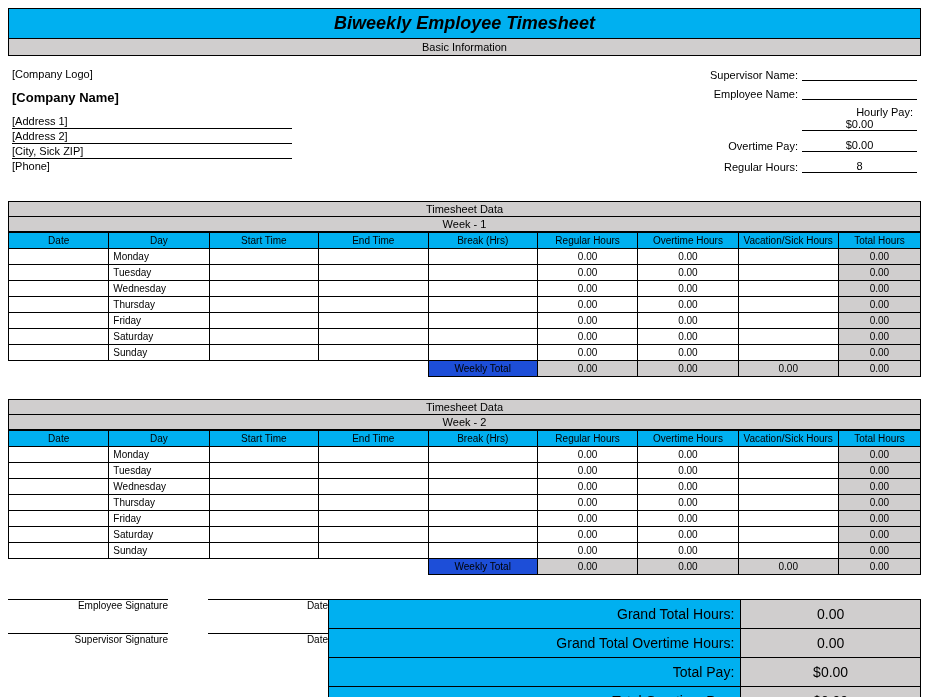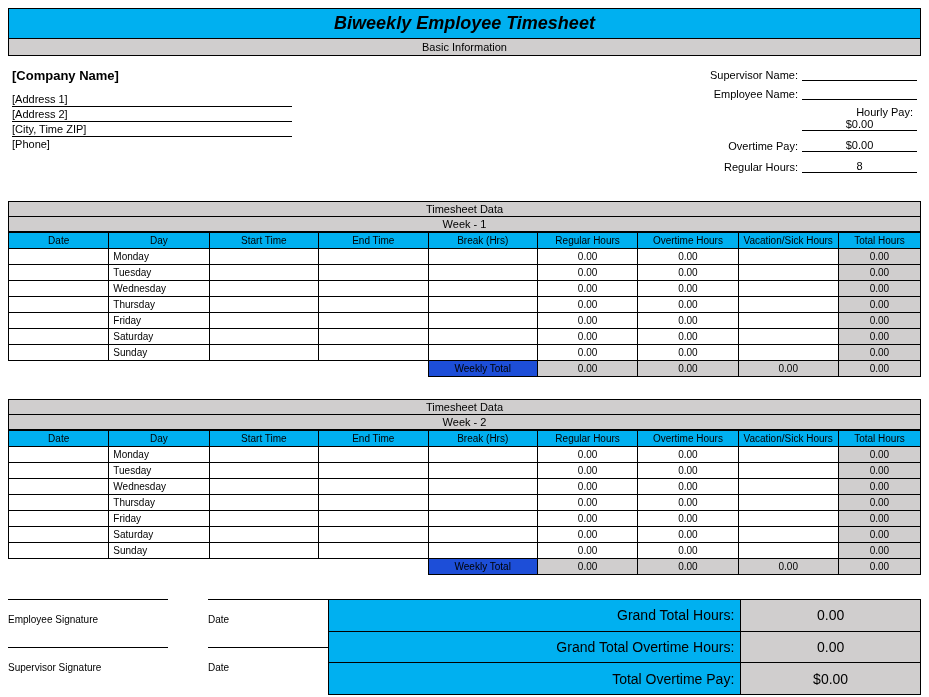--- a/index.html
+++ b/index.html
@@ -23,40 +23,41 @@
     td { border: 1px solid #000; padding: 2px 4px; font-size: 10px; height: 16px; }
     .txt-left { text-align: left; margin-top: 32px; }
     .txt-center { text-align: center; }
     .gray-bg { background: #d0cece; }
     .weekly-total-row td { border: 1px solid #000; }
     .weekly-total-row .empty-cell { border: none; }
     .weekly-total-label { background: #1d4ed8; text-align: center; }
     .bottom-section { display: flex; justify-content: space-between; margin-top: 24px; }
     .sig-block { width: 400px; }
     .sig-row { display: flex; gap: 40px; margin-bottom: 22px; }
-    .sig-line { border-top: 1px solid #000; padding-top: 14px; font-size: 10px; }
+    .sig-line { border-top: 1px solid #000; padding-top: 0; font-size: 10px; text-align: right; }
     .sig-emp { width: 160px; }
     .sig-date { width: 120px; }
     .totals-table { border-collapse: collapse; }
     .totals-table td { border: 1px solid #000; padding: 6px 6px; font-size: 14px; }
     .totals-label { background: #00b0f0; text-align: right; width: 195px; }
     .totals-value { background: #d0cece; text-align: center; width: 85px; }
   </style>
 </head>
 <body>
 
 <div class="title-bar">Biweekly Employee Timesheet</div>
 <div class="subtitle-bar">Basic Information</div>
 
 <div class="info-section">
   <div class="left-info">
+    <div class="company-logo">[Company Logo]</div>
     <div class="company-name">[Company Name]</div>
     <div class="address-line">[Address 1]</div>
     <div class="address-line">[Address 2]</div>
-    <div class="address-line">[City, Time ZIP]</div>
+    <div class="address-line">[City, Sick ZIP]</div>
     <div>[Phone]</div>
   </div>
   <div class="right-info">
     <div class="right-row">
       <div class="right-label">Supervisor Name:</div>
       <div class="right-value"></div>
     </div>
     <div class="right-row">
       <div class="right-label">Employee Name:</div>
       <div class="right-value"></div>
@@ -327,18 +328,22 @@
     <tbody>
         <tr>
       <td class="totals-label">Grand Total Hours:</td>
       <td class="totals-value">0.00</td>
     </tr>
     <tr>
       <td class="totals-label">Grand Total Overtime Hours:</td>
       <td class="totals-value">0.00</td>
     </tr>
     <tr>
+      <td class="totals-label">Total Pay:</td>
+      <td class="totals-value">$0.00</td>
+    </tr>
+    <tr>
       <td class="totals-label">Total Overtime Pay:</td>
       <td class="totals-value">$0.00</td>
     </tr>
   </tbody>
     </table>
 </div>
 
 </body></html>

